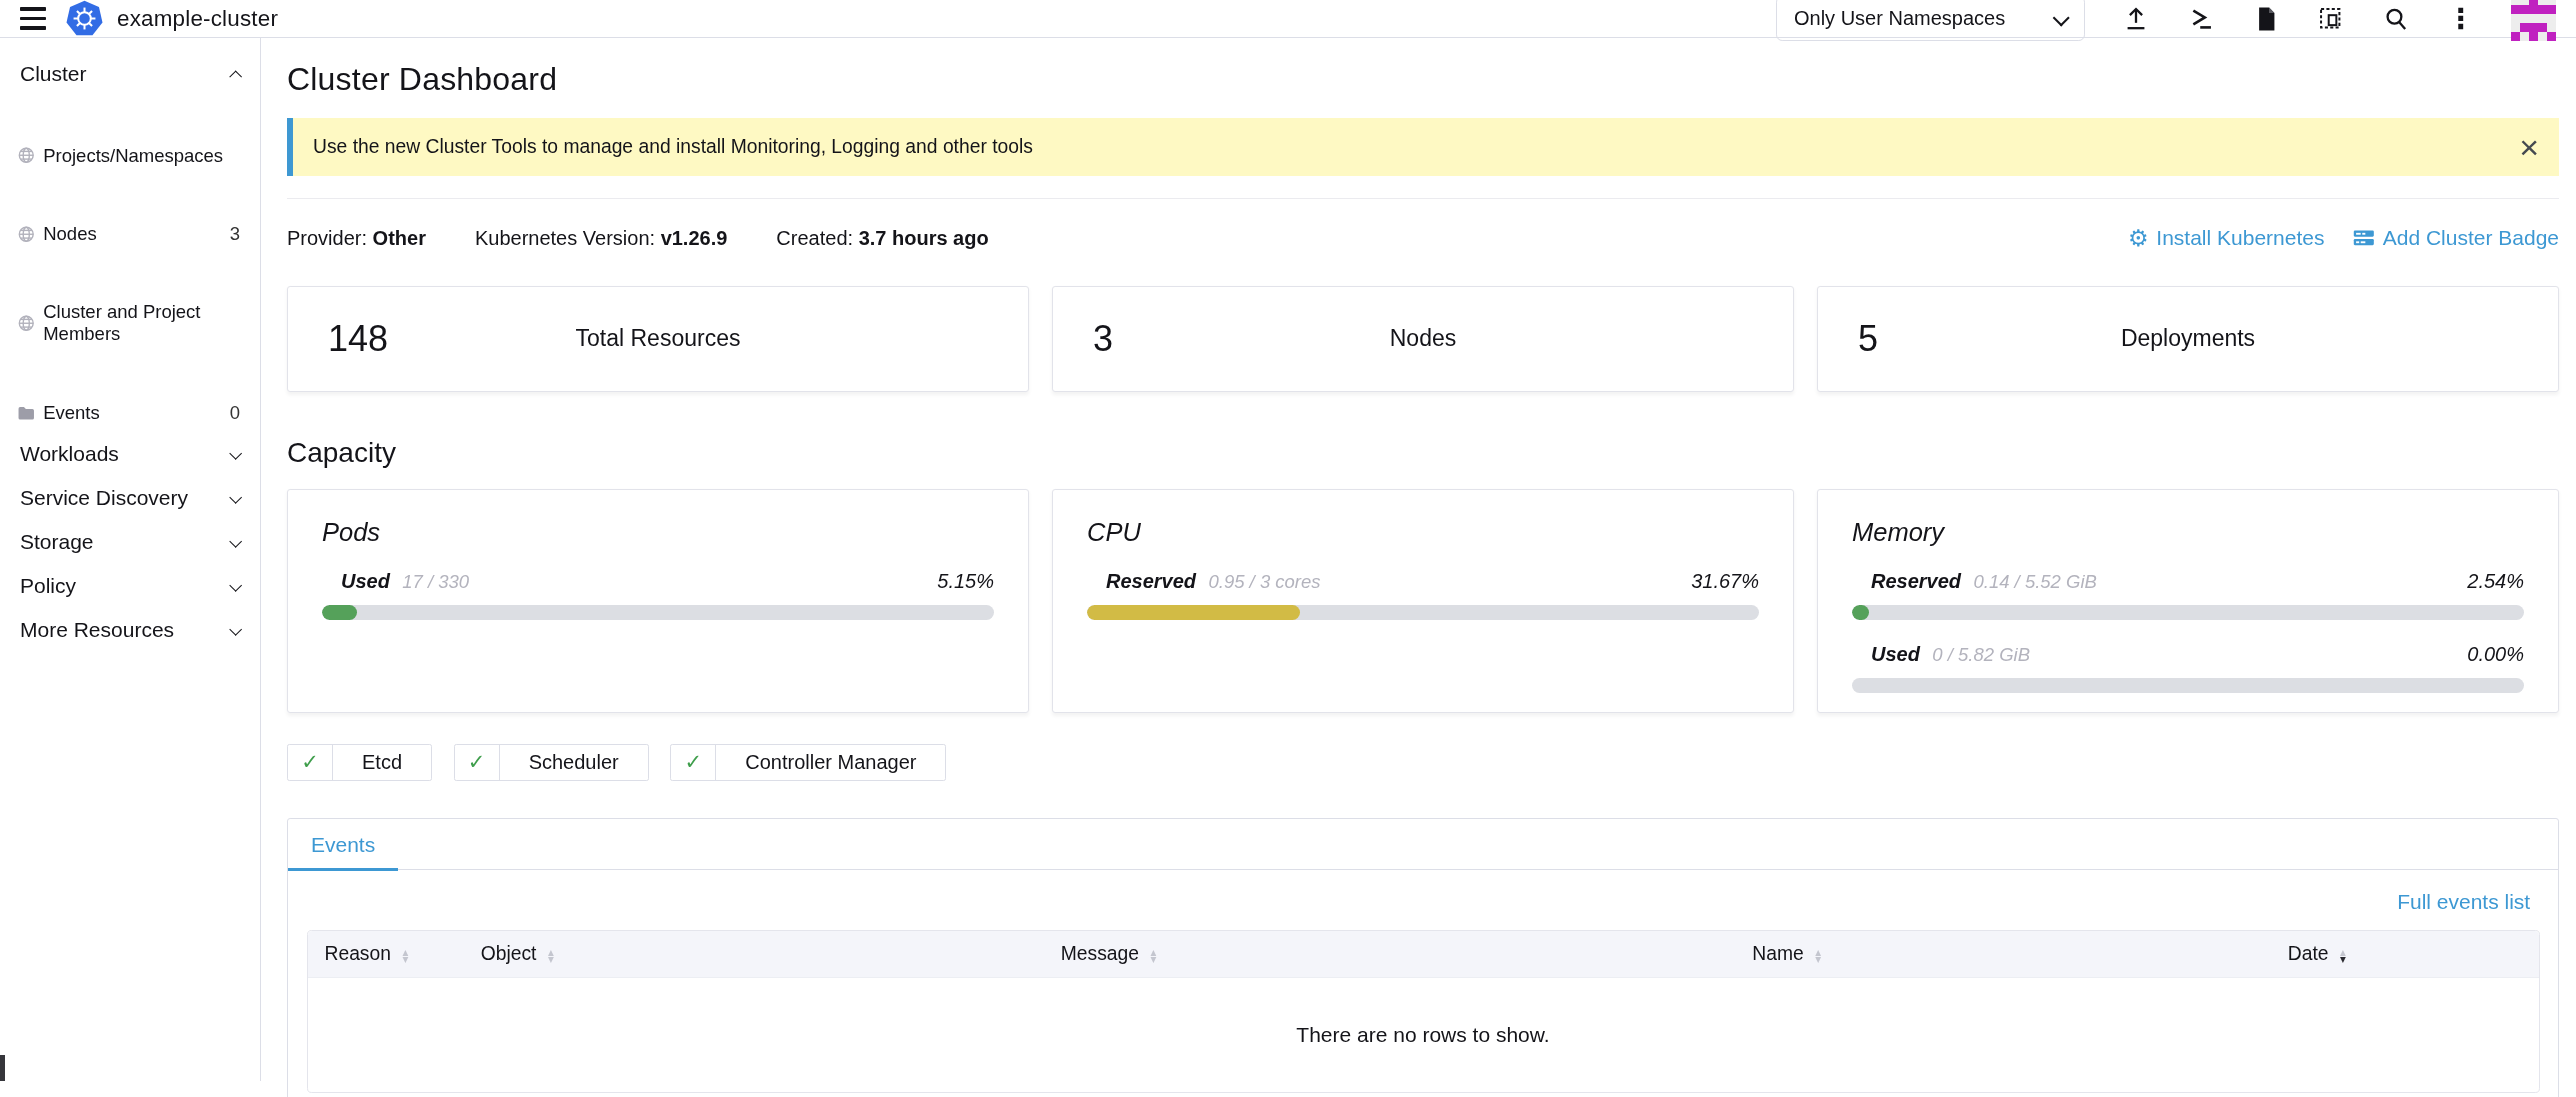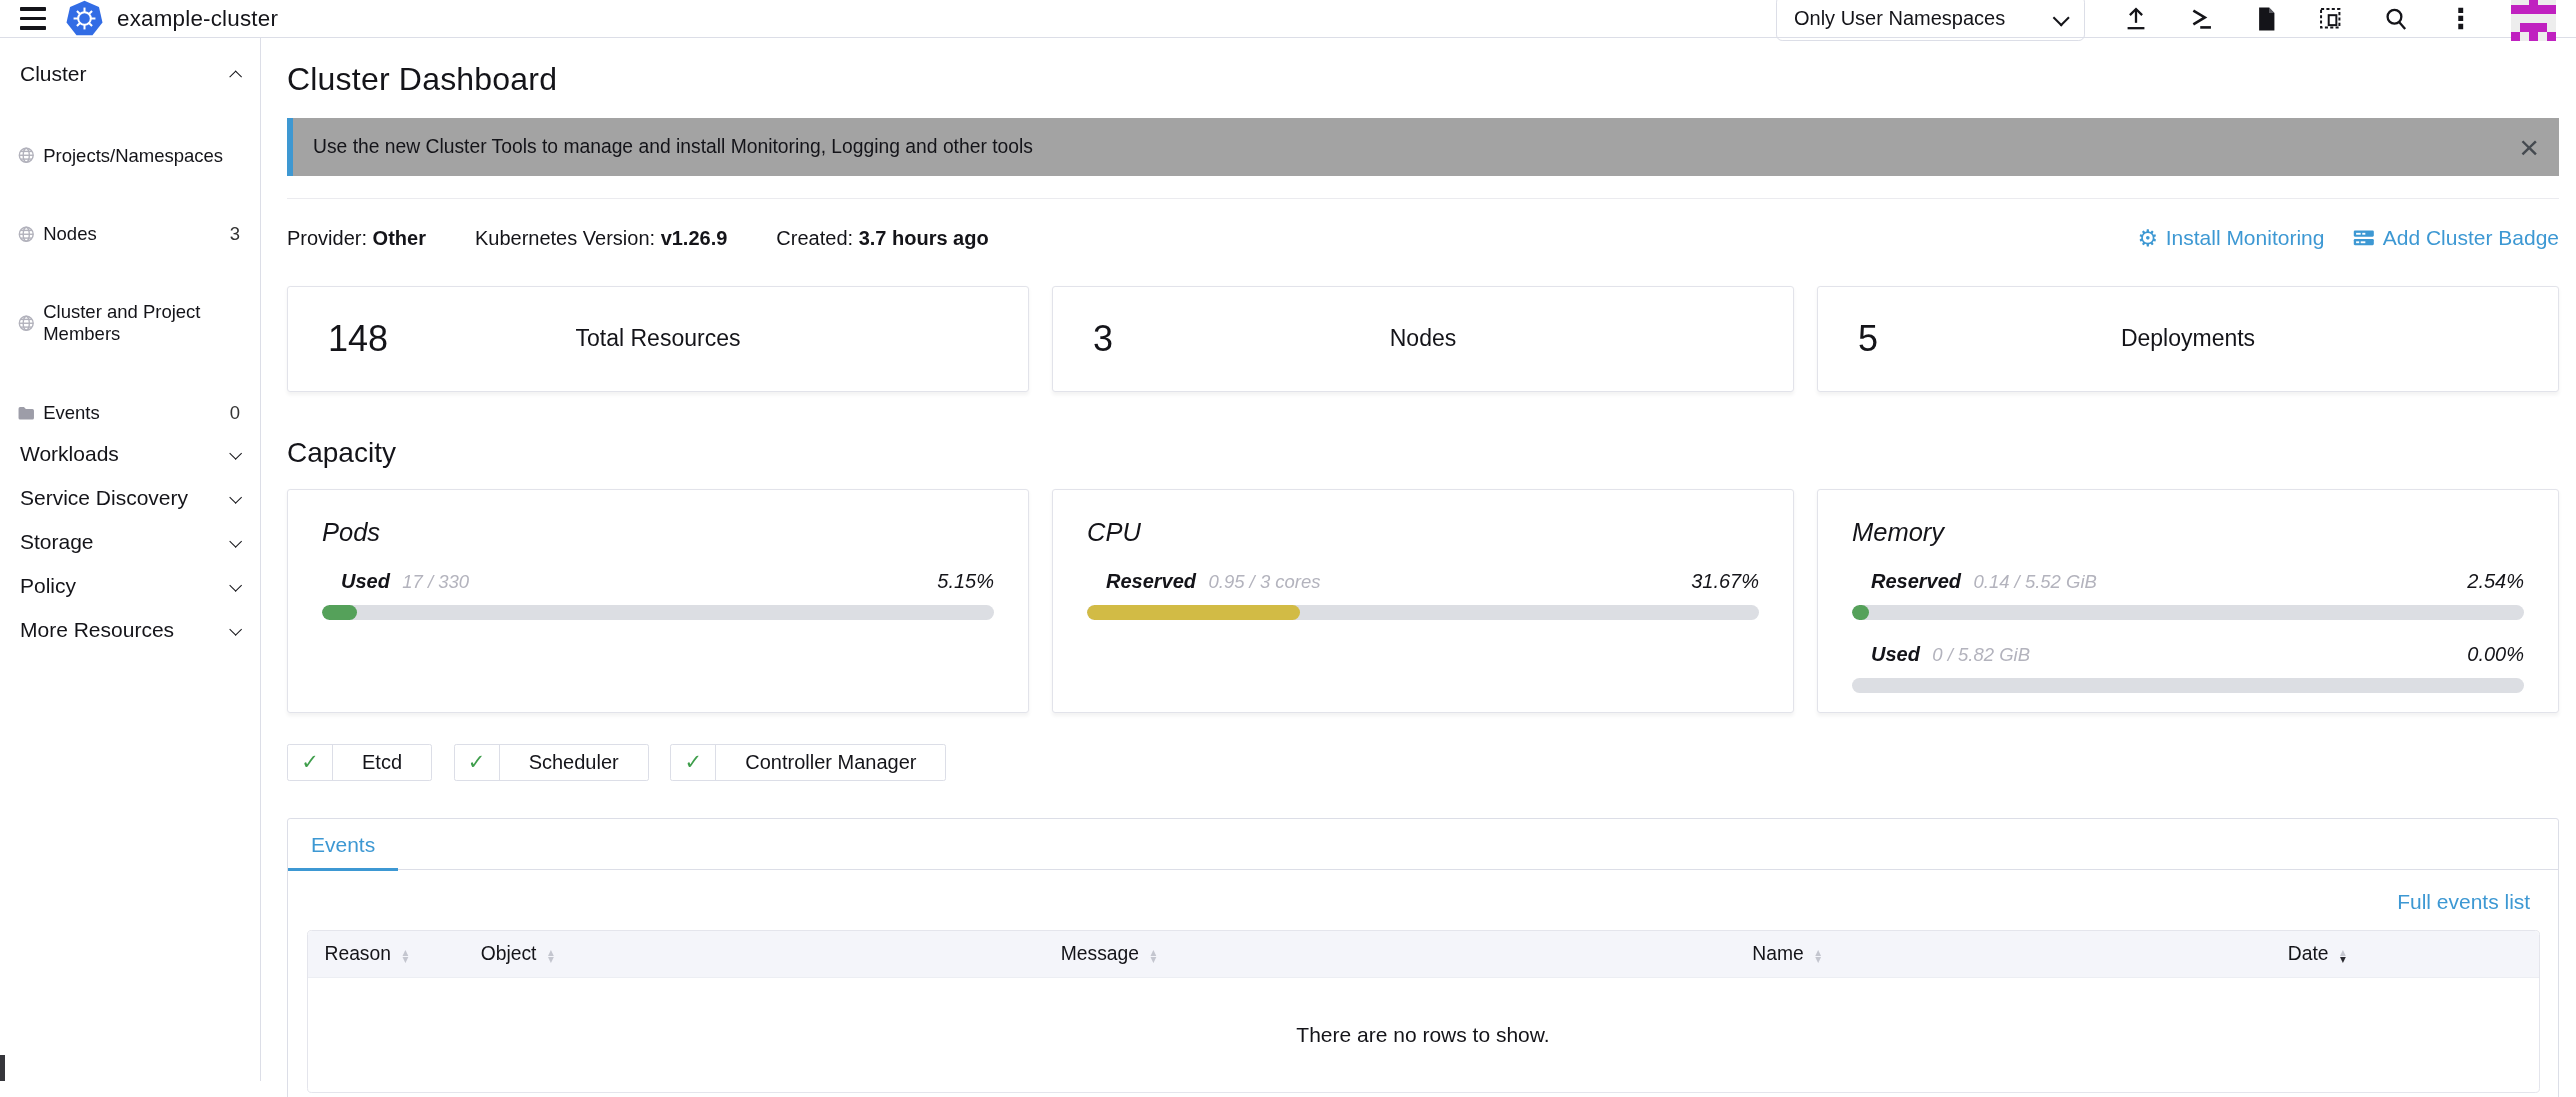--- a/index.html
+++ b/index.html
@@ -34,21 +34,21 @@
   .group .chev { width:9.3px; height:9.3px; border-width:0 1.9px 1.9px 0; border-style:solid; border-color:#141419; margin-left:auto; }
   .item { display:flex; align-items:center; padding:7.7px 20px 7.7px 17px; font-size:18.5px; cursor:pointer; gap:7.7px;margin-top:41px; }
   .item .count { margin-left:auto; font-size:18.5px; color:#333; }
   .item svg { width:18.5px; height:18.5px; flex:none; }
   .scroll-nub { position:absolute; left:0; bottom:0; width:4.6px; height:26px; background:#36363b; }
 
   .main { flex:1; padding:0 17px 0 26px; }
 
   h1.page-title { font-size:32px; font-weight:400; margin-top:23px; letter-spacing:0.2px; }
 
-  .banner { margin-top:20px; background:#a3a3a3; border-left:6.2px solid #3e98d2;
+  .banner { margin-top:20px; background:#fef9c3; border-left:6.2px solid #3e98d2;
             padding:15.5px 20px; display:flex; align-items:center; font-size:19.3px; }
   .banner .close { margin-left:auto; font-size:34px; color:#454a50; line-height:.8; cursor:pointer; }
   .soft-hr { border:none; border-top:1.5px solid #ebebef; margin-top:21.6px; }
 
   .overview { display:flex; align-items:center; margin-top:26px; font-size:20px; }
   .ov-pair { margin-right:49px; } .ov-pair b { font-weight:700; }
   .ov-actions { margin-left:auto; display:flex; gap:29px; align-items:center; }
   .blue-link { color:#3d98d3; font-size:21px; display:flex; align-items:center; gap:7.7px; cursor:pointer; text-decoration:none; }
   .gear-glyph { font-size:23px; }
 
@@ -275,21 +275,21 @@
         <span>Kubernetes Version:</span>
         <b>v1.26.9</b>
       </span>
       <span class="ov-pair">
         <span>Created:</span>
         <b>3.7 hours ago</b>
       </span>
       <span class="ov-actions">
         <a class="blue-link">
           <span class="gear-glyph">⚙</span>
-          <span>Install Monitoring</span>
+          <span>Install Kubernetes</span>
         </a>
         <a class="blue-link">
           <svg width="21.6" height="18.5" viewBox="0 0 28 24">
             <rect x="1" y="2" width="26" height="8" rx="1.5" fill="#3d98d3"></rect>
             <rect x="1" y="13" width="26" height="8" rx="1.5" fill="#3d98d3"></rect>
             <rect x="4" y="5" width="6" height="2.4" fill="#fff"></rect>
               <rect x="12" y="5" width="4" height="2.4" fill="#fff"></rect>
             <rect x="4" y="16" width="4" height="2.4" fill="#fff"></rect>
               <rect x="10" y="16" width="6" height="2.4" fill="#fff"></rect>
           </svg>

